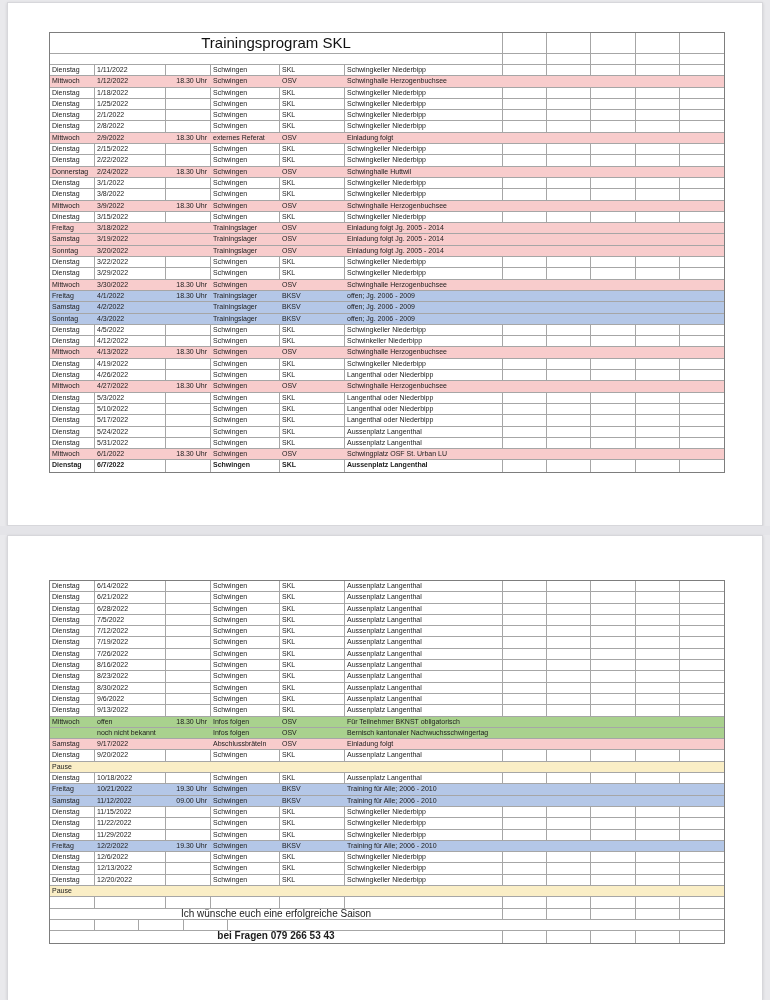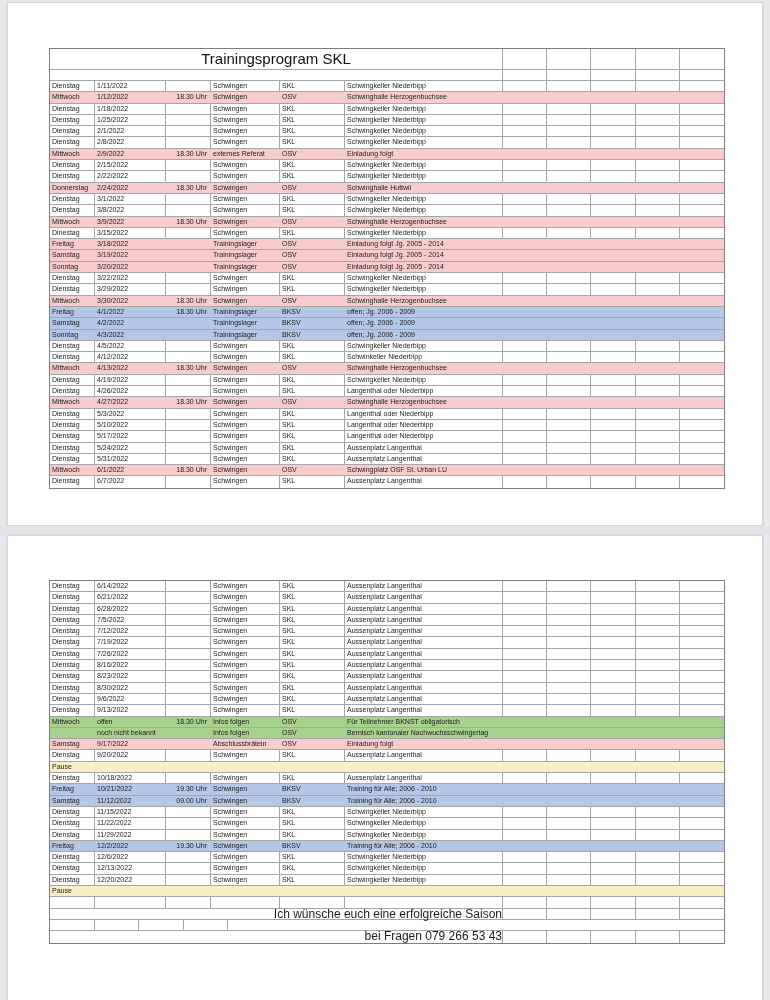--- a/index.html
+++ b/index.html
@@ -13,28 +13,28 @@
     border:1px solid #d7d7db;box-sizing:border-box;
     box-shadow:0 1px 3px rgba(0,0,0,0.12);
   }
   #sheet1{top:2px;height:524px;}
   #sheet2{top:535px;height:465px;border-bottom:none;}
   .table{
     position:absolute;left:41px;width:676px;
     border:1px solid #7d7d7d;box-sizing:border-box;
     background:#fff;
   }
-  #sheet1 .table{top:45px;}
+  #sheet1 .table{top:29px;}
   #sheet2 .table{top:44px;}
   .row{
     display:flex;height:11.3px;box-sizing:border-box;
     border-bottom:1px solid var(--grid);
     background:#fff;
   }
-  .rows .row:last-child{border-bottom:none;}
+  .rows .row:last-child{border-bottom:none;font-weight:bold;}
   .cell{
     box-sizing:border-box;height:100%;
     border-left:1px solid var(--grid);
     font-size:7px;line-height:10px;color:#1c1c1c;
     padding:0 0 0 2px;white-space:nowrap;overflow:visible;
   }
   .cell:first-child{border-left:none;}
   .c0{width:44px;overflow:hidden;}
   .c1{width:71px;}
   .c2{width:45px;text-align:right;padding:0 3px 0 0;}
@@ -49,21 +49,21 @@
   .bg-green{background:var(--green);}
   .bg-yellow{background:var(--yellow);}
   .bg-pink .cell,.bg-blue .cell,.bg-green .cell,.bg-yellow .cell{border-left-color:transparent;}
   .title-row{height:21px;}
   .title-cell{
     width:452px;text-align:center;font-size:15px;line-height:20px;
     color:#111;padding:0;overflow:visible;
   }
   .spacer-row{height:11px;}
   .merged-cell{
-    width:452px;text-align:right;font-size:12px;line-height:10px;
+    width:452px;text-align:center;font-size:10px;line-height:10px;
     padding:0;overflow:visible;
   }
   .gap-band{position:absolute;left:0;top:526px;width:770px;height:9px;background:#e4e4e8;}
 </style>
 </head>
 <body style="background: rgb(233, 233, 236);">
 
 <div id="sheet1" class="sheet">
   <div class="table">
     <div class="row title-row bg-white">

